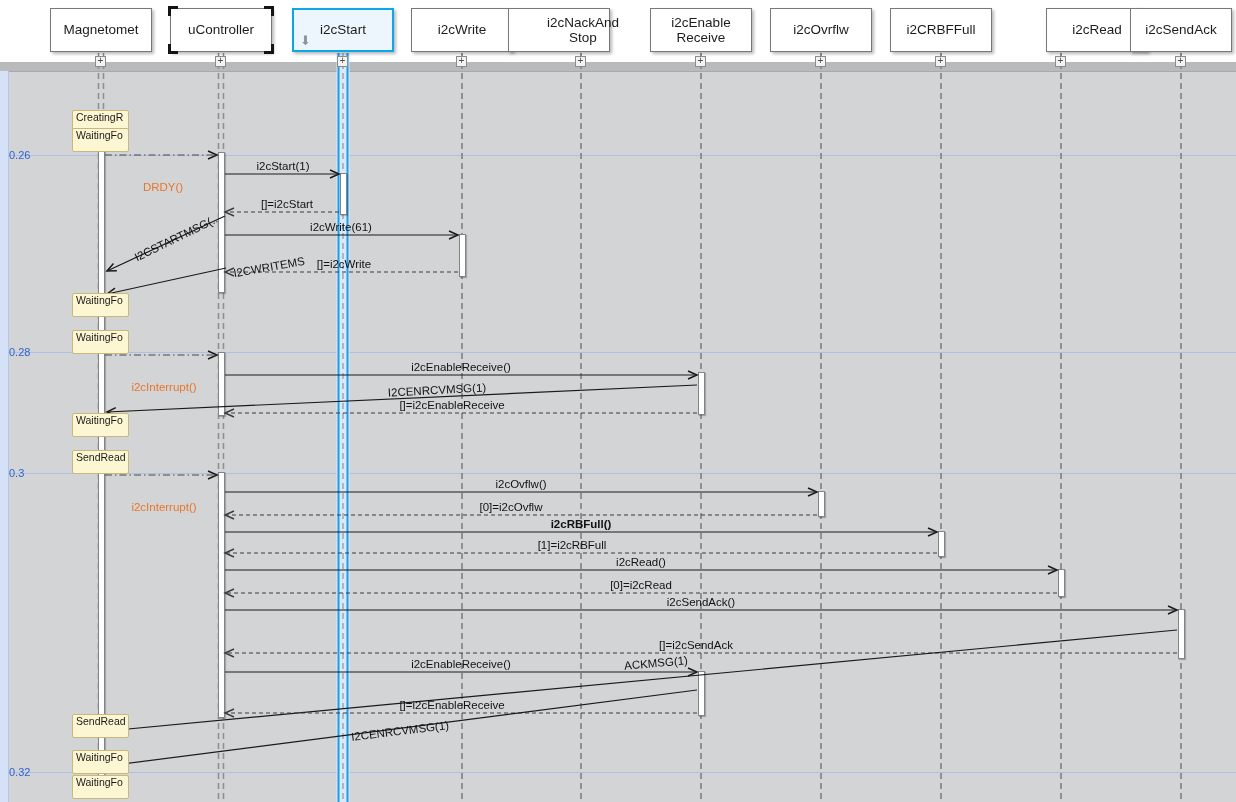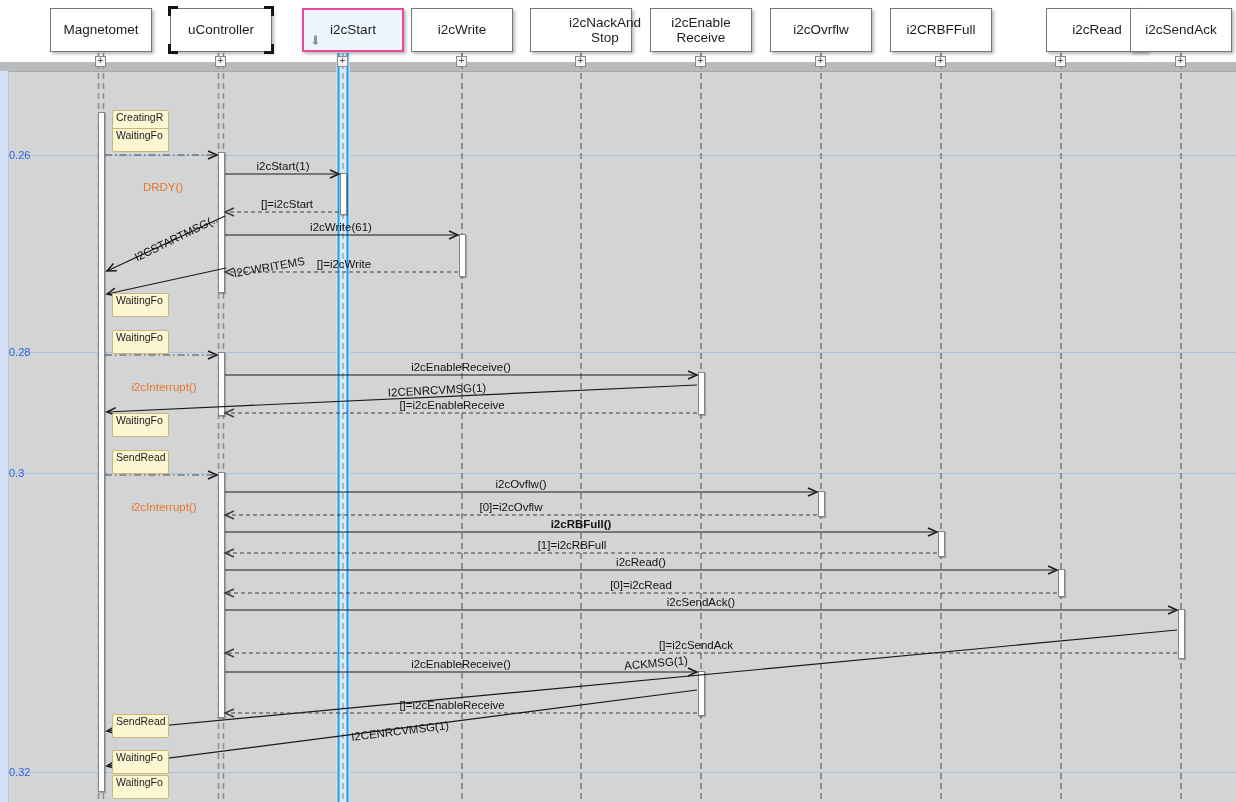--- a/index.html
+++ b/index.html
@@ -18,21 +18,21 @@
   
   .time-line{position:absolute;left:8px;width:1228px;height:0;border-top:1px solid #afc0e6;}
   .time-label{position:absolute;left:9px;transform:translateY(-50%);font-size:11px;color:#2e64d6;pointer-events:auto;}
   
   .participant{
     position:absolute;top:8px;width:102px;height:44px;box-sizing:border-box;
     background:#ffffff;border:1px solid #767779;box-shadow:2px 2px 3px rgba(0,0,0,.28);
     display:flex;align-items:center;justify-content:center;text-align:center;
     font-size:13.5px;color:#1c1c1c;line-height:1.12;pointer-events:auto;
   }
-  .participant.selected{border:2px solid #ec4899;background:#edf6fd;margin-left:10px;}
+  .participant.selected{border:2px solid #0ea5e9;background:#edf6fd;}
   .participant .plabel{pointer-events:none;padding:0 2px;}
   .step-icon{position:absolute;left:6px;bottom:1px;font-size:13px;color:#8d949b;pointer-events:none;}
   .corner{position:absolute;width:7px;height:7px;pointer-events:none;}
   .corner.tl{left:-3px;top:-3px;border-left:3px solid #141414;border-top:3px solid #141414;}
   .corner.tr{right:-3px;top:-3px;border-right:3px solid #141414;border-top:3px solid #141414;}
   .corner.bl{left:-3px;bottom:-3px;border-left:3px solid #141414;border-bottom:3px solid #141414;}
   .corner.br{right:-3px;bottom:-3px;border-right:3px solid #141414;border-bottom:3px solid #141414;}
   .plus-icon{
     position:absolute;top:56px;width:11px;height:11px;box-sizing:border-box;
     background:#f2f2f2;border:1px solid #8a8b8c;color:#4e4e4e;
@@ -47,21 +47,21 @@
   .msg-label{
     position:absolute;font-size:11.5px;color:#121212;white-space:nowrap;
     transform:translate(-50%,-50%);pointer-events:auto;
   }
   .msg-label.trigger{color:#e8762c;margin-top:41px;}
   
   .note{
     position:absolute;left:72px;width:57px;height:24px;box-sizing:border-box;
     background:#fdf6d3;border:1px solid #c9b87b;border-radius:2px;
     font-size:10.5px;line-height:12px;color:#1b1b1b;padding:0 3px;
-    overflow:hidden;white-space:nowrap;transform:translateY(-50%);pointer-events:auto;margin-left:40px;
+    overflow:hidden;white-space:nowrap;transform:translateY(-50%);pointer-events:auto;
   }
 </style>
 </head>
 <body>
 
 <div id="app">
   <div class="abs" id="canvas-bg"></div>
   <div class="abs" id="canvas-topstrip"></div>
   <div class="abs" id="time-gutter"></div>
 
@@ -218,21 +218,21 @@
       <div class="plus-icon" style="left: 215px;">+</div>
       <div class="participant selected" style="left: 292px;">
         <span class="plabel">i2cStart</span>
         <span class="step-icon">⬇</span>
       </div>
       <div class="plus-icon" style="left: 337px;">+</div>
       <div class="participant" style="left: 411px; text-align: right;">
         <span class="plabel">i2cWrite</span>
       </div>
       <div class="plus-icon" style="left: 456px;">+</div>
-      <div class="participant" style="left: 530px; padding-left: 48px;">
+      <div class="participant" style="left: 508px; padding-left: 48px;">
         <span class="plabel">i2cNackAnd Stop</span>
       </div>
       <div class="plus-icon" style="left: 575px;">+</div>
       <div class="participant" style="left: 650px;">
         <span class="plabel">i2cEnable Receive</span>
       </div>
       <div class="plus-icon" style="left: 695px;">+</div>
       <div class="participant" style="left: 770px;">
         <span class="plabel">i2cOvrflw</span>
       </div>

